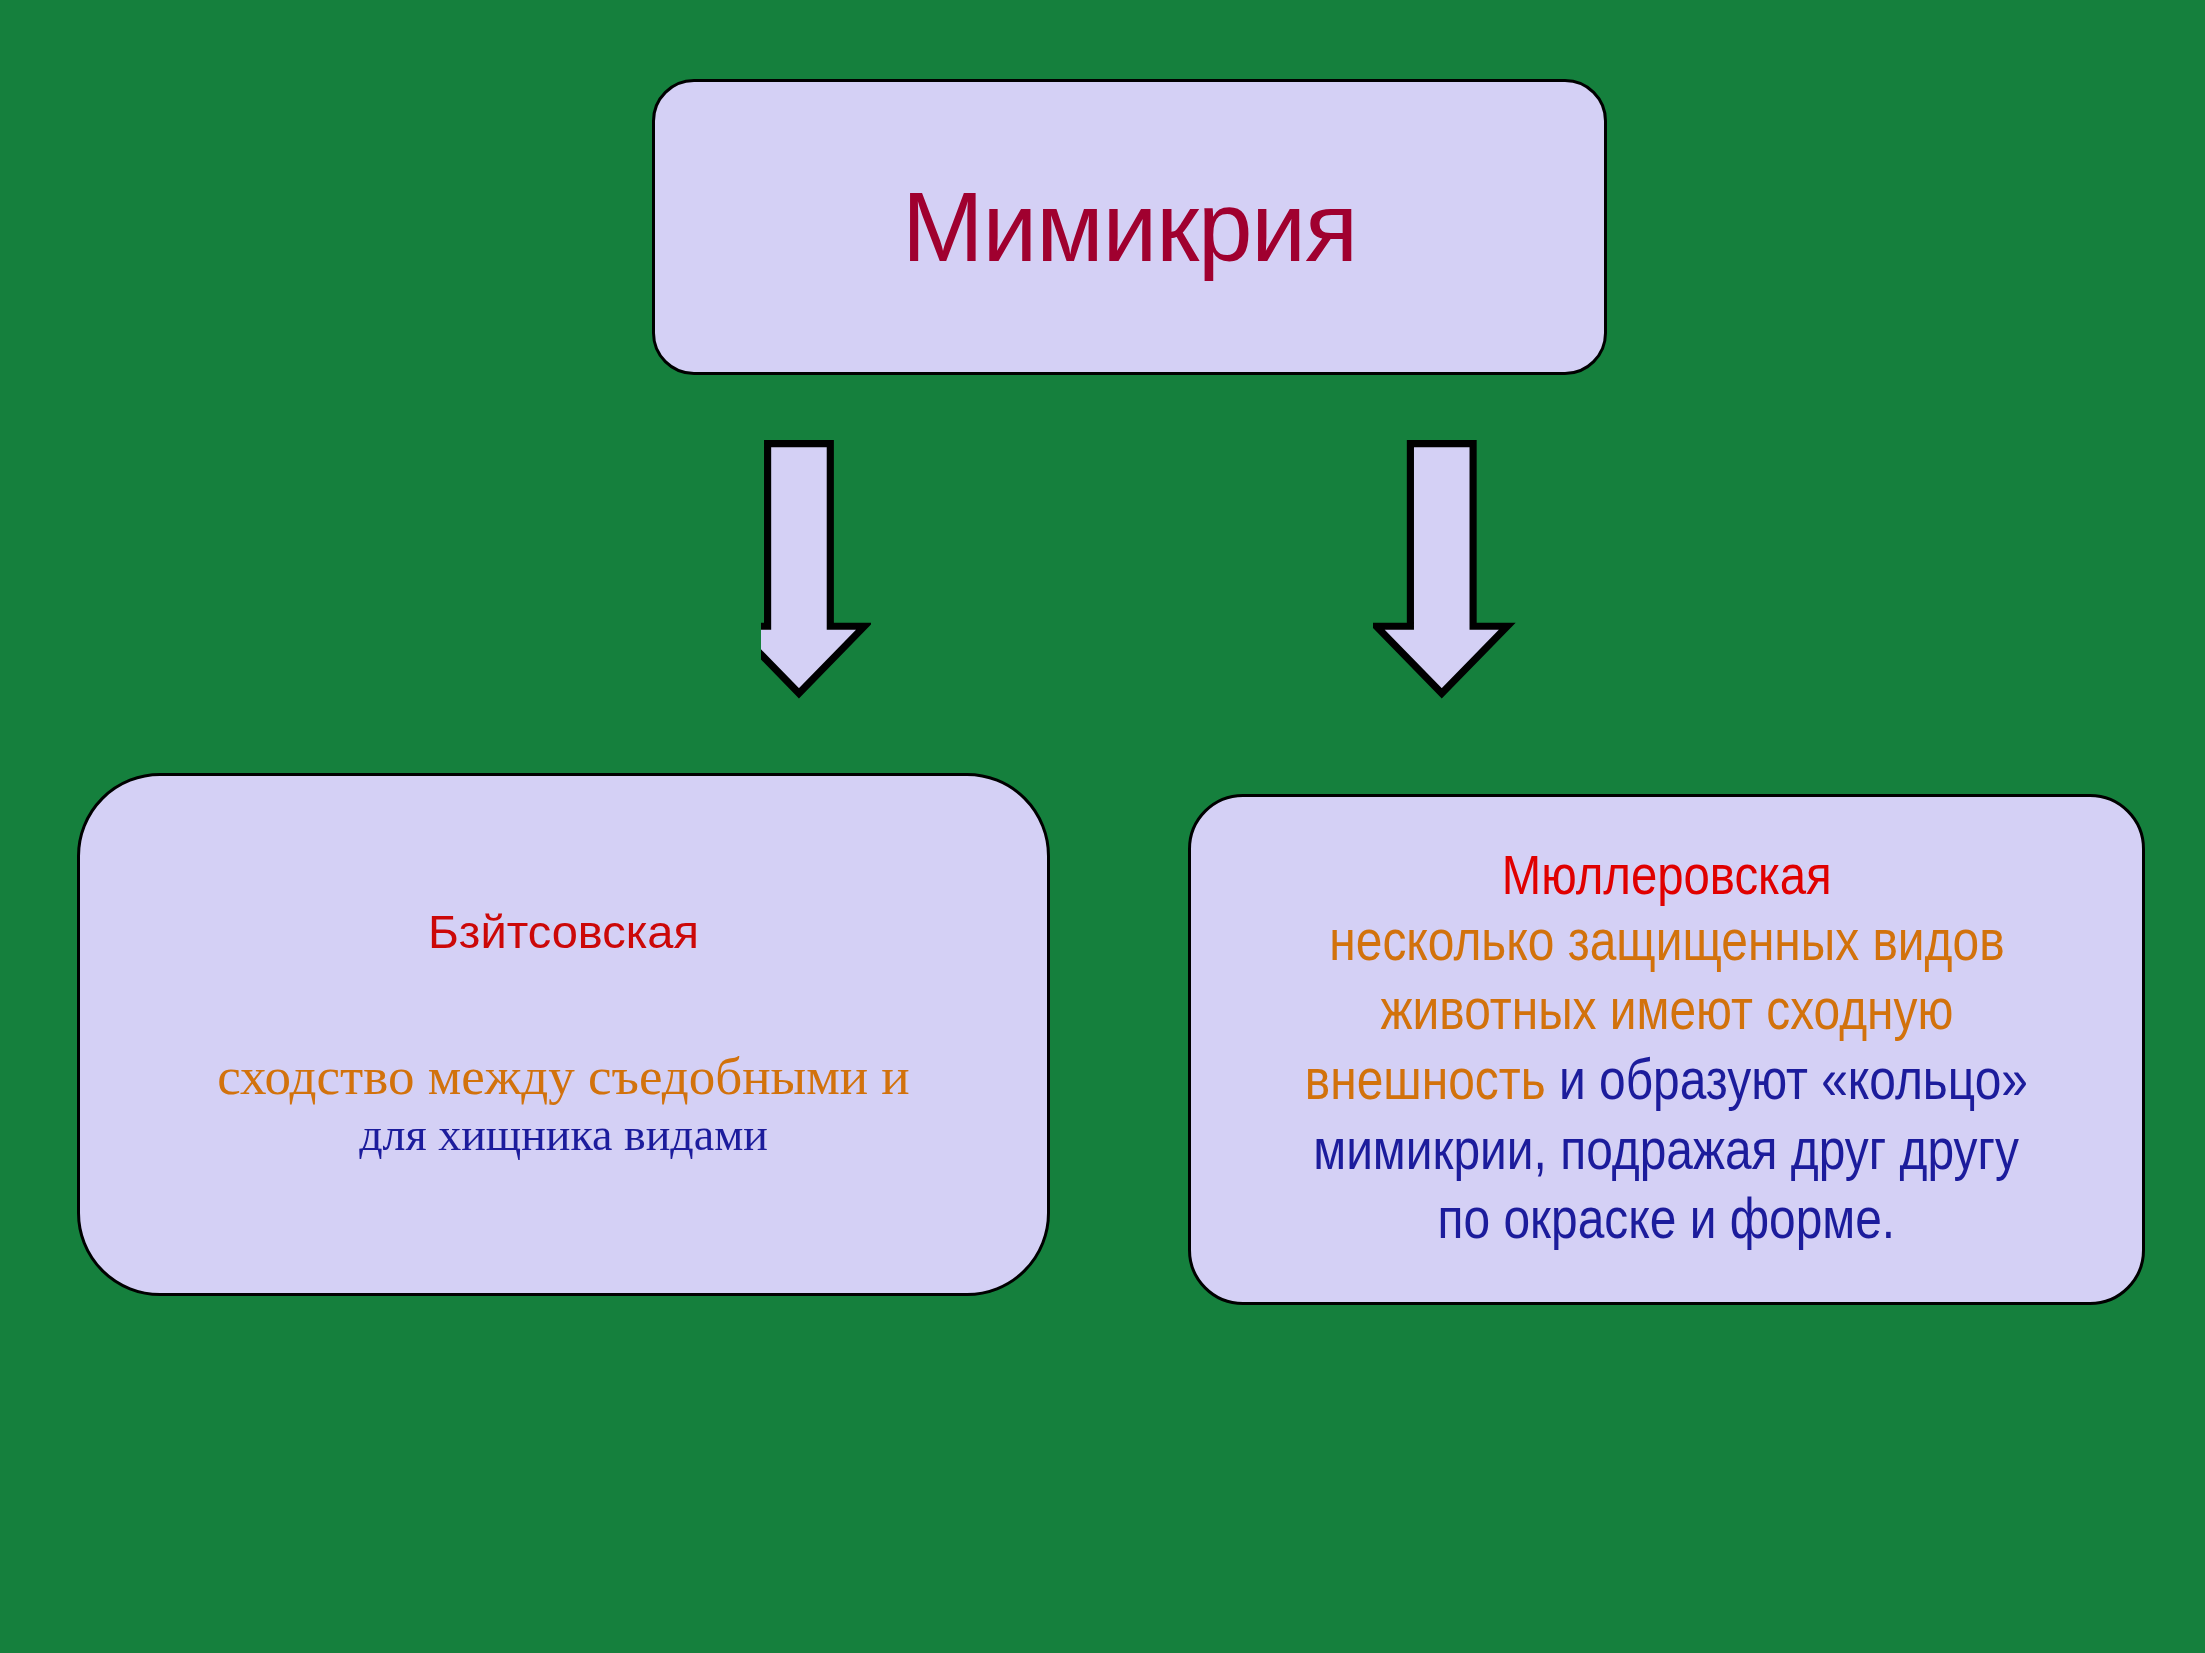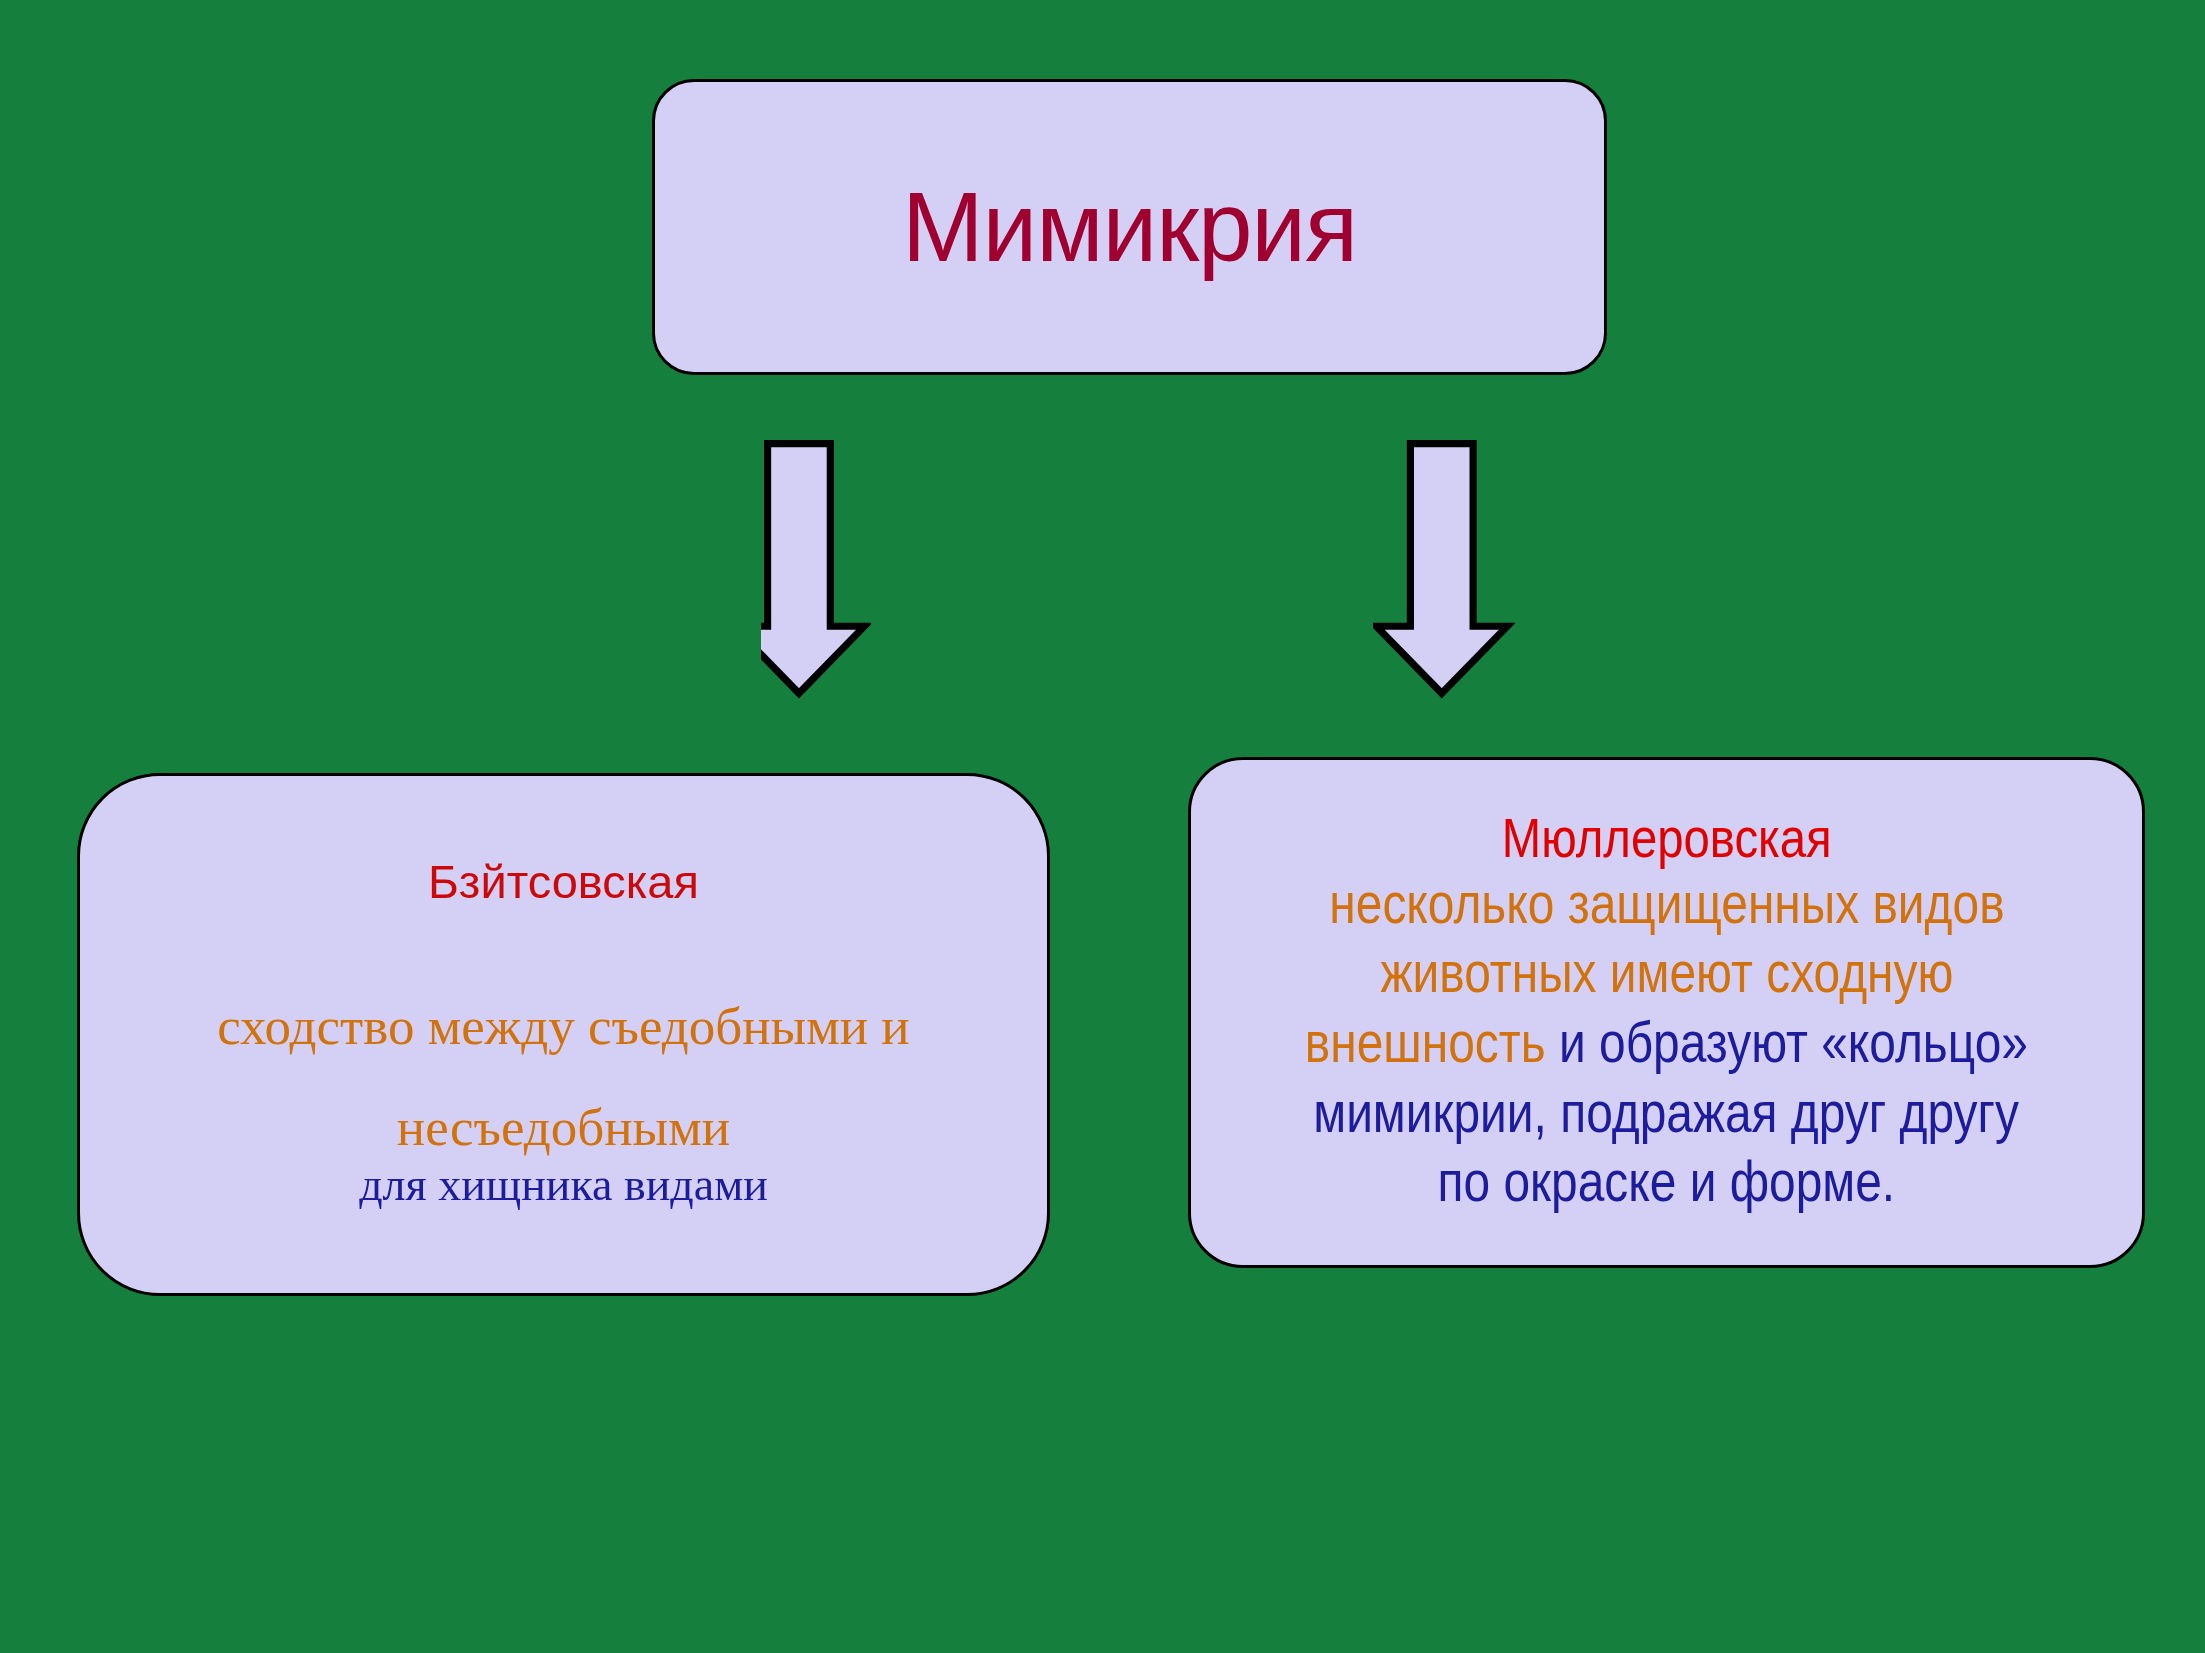--- a/index.html
+++ b/index.html
@@ -48,21 +48,21 @@
     left: 77px;
     top: 773px;
     width: 973px;
     height: 523px;
     border-radius: 83px;
     padding: 0 4px;
   }
 
   .node-right {
     left: 1188px;
-    top: 757px;
+    top: 794px;
     width: 957px;
     height: 511px;
     border-radius: 55px;
     padding: 16px 10px;
   }
 
   
   .title-text {
     color: #A0002F;
     font-family: "Liberation Sans", sans-serif;
@@ -139,21 +139,20 @@
   <svg class="arrow" style="left:1373px; top:436px;" width="143" height="265" viewBox="0 0 260 480">
     <polygon points="68,13 182,13 182,345 244,345 125,467 6,345 68,345" fill="#D4D0F5" stroke="#000000" stroke-width="13" stroke-linejoin="miter"></polygon>
   </svg>
 
   <div class="node node-left">
     <div class="heading-red">Бзйтсовская</div>
 
     <div class="gap-left"></div>
 
     <div class="body-serif-orange">сходство между съедобными и</div>
-    <div class="body-serif-orange">несъедобными</div>
     <div class="body-serif-blue">для хищника видами</div>
   </div>
 
   <div class="node node-right">
     <div class="heading-red-narrow">Мюллеровская</div>
 
     <div class="rb-line">
       <span class="c-orange">несколько защищенных видов</span>
     </div>
 

